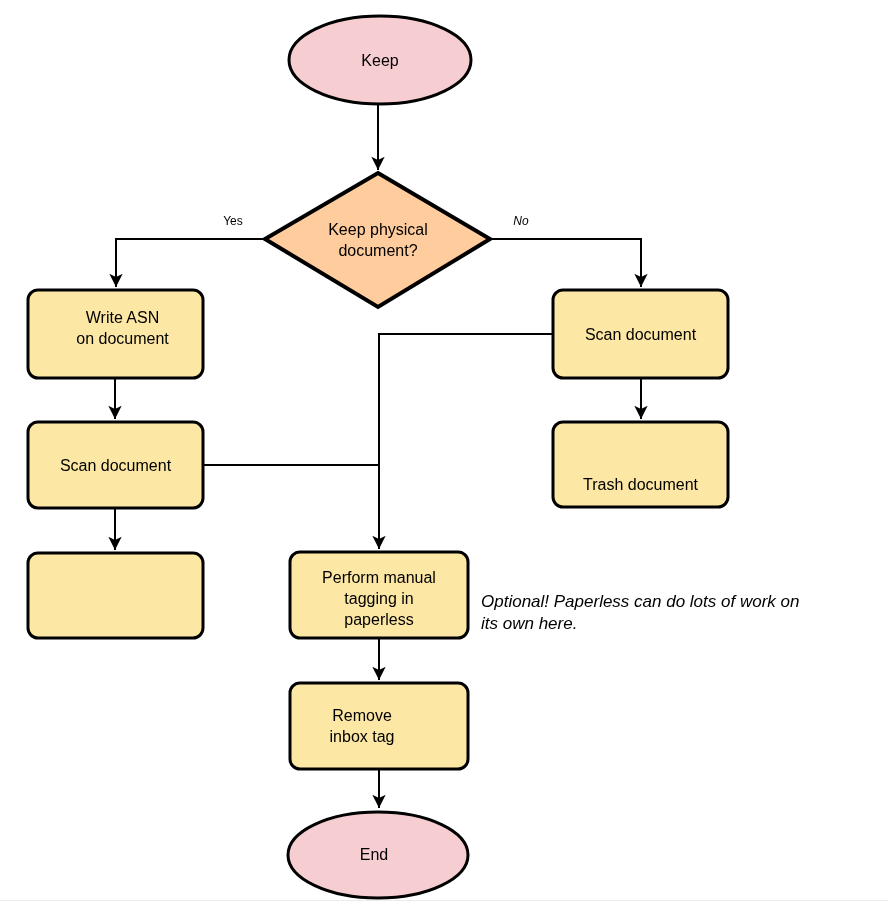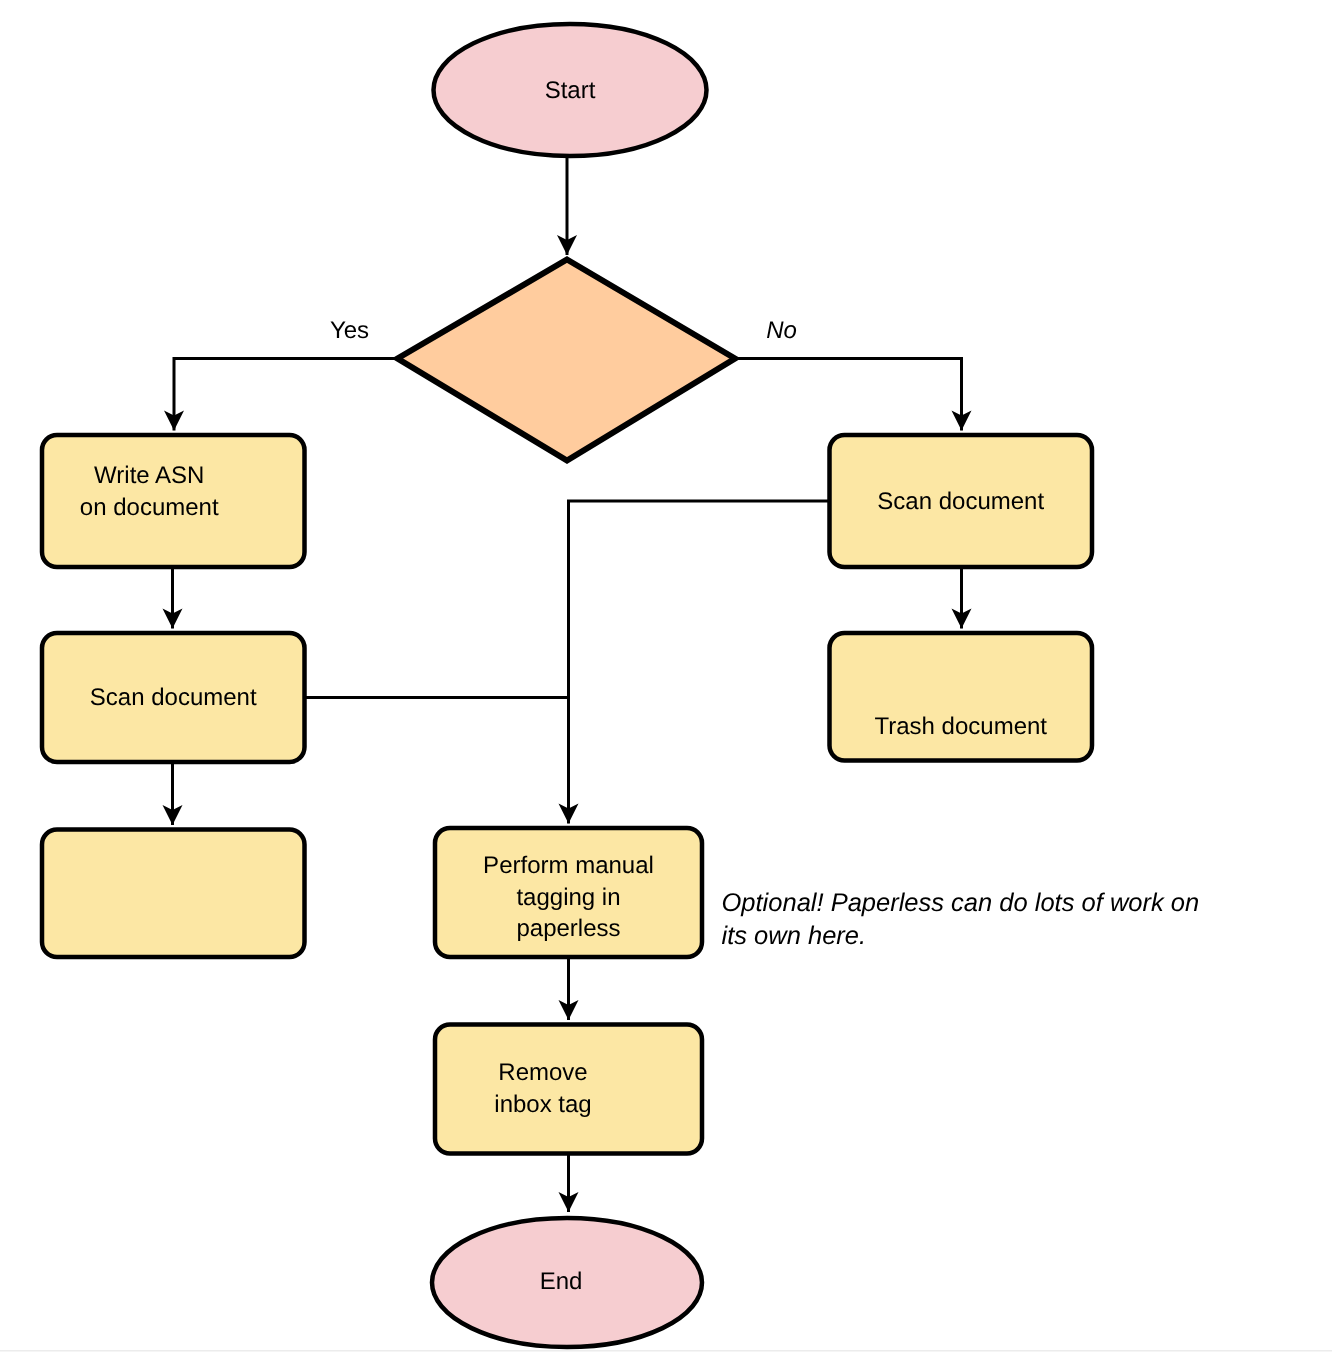--- a/index.html
+++ b/index.html
@@ -27,21 +27,21 @@
     font-size: 16px;
     line-height: 21px;
     color: #000000;
   }
   .edge-label {
     position: absolute;
     display: flex;
     align-items: center;
     justify-content: center;
     text-align: center;
-    font-size: 16px;
+    font-size: 12px;
     color: #000000;
   }
   .annotation {
     position: absolute;
     left: 481px;
     top: 591px;
     width: 440px;
     font-size: 17px;
     font-style: italic;
     line-height: 22px;
@@ -85,22 +85,24 @@
     <rect class="shape rect-node" x="28" y="290" width="175" height="88" rx="10" fill="#FCE7A4"></rect>
     <rect class="shape rect-node" x="28" y="422" width="175" height="86" rx="10" fill="#FCE7A4"></rect>
     <rect class="shape rect-node" x="28" y="553" width="175" height="85" rx="10" fill="#FCE7A4"></rect>
     <rect class="shape rect-node" x="553" y="290" width="175" height="88" rx="10" fill="#FCE7A4"></rect>
     <rect class="shape rect-node" x="553" y="422" width="175" height="85" rx="10" fill="#FCE7A4"></rect>
     <rect class="shape rect-node" x="290" y="552" width="178" height="86" rx="10" fill="#FCE7A4"></rect>
     <rect class="shape rect-node" x="290" y="683" width="178" height="86" rx="10" fill="#FCE7A4"></rect>
     <ellipse class="shape ellipse-node" cx="378" cy="855" rx="90" ry="43" fill="#F6CDD0"></ellipse>
   </svg>
 
-  <div class="node-label" style="left:289px; top:16px; width:182px; height:88px;">Start</div>
-  <div class="node-label" style="left:12px; top:290px; width:175px; height:76px;">Write ASN
+  <div class="node-label" style="left:289px; top:16px; width:182px; height:88px;">Keep</div>
+  <div class="node-label" style="left:290px; top:198px; width:176px; height:84px;">Keep physical
+document?</div>
+  <div class="node-label" style="left:35px; top:290px; width:175px; height:76px;">Write ASN
 on document</div>
   <div class="node-label" style="left:28px; top:422px; width:175px; height:86px;">Scan document</div>
   <div class="node-label" style="left:553px; top:290px; width:175px; height:88px;">Scan document</div>
   <div class="node-label" style="left:553px; top:442px; width:175px; height:85px;">Trash document</div>
   <div class="node-label" style="left:290px; top:552px; width:178px; height:92px;">Perform manual
 tagging in
 paperless</div>
   <div class="node-label" style="left:290px; top:683px; width:144px; height:86px;">Remove
 inbox tag</div>
   <div class="node-label" style="left:284px; top:811px; width:180px; height:87px;">End</div>

